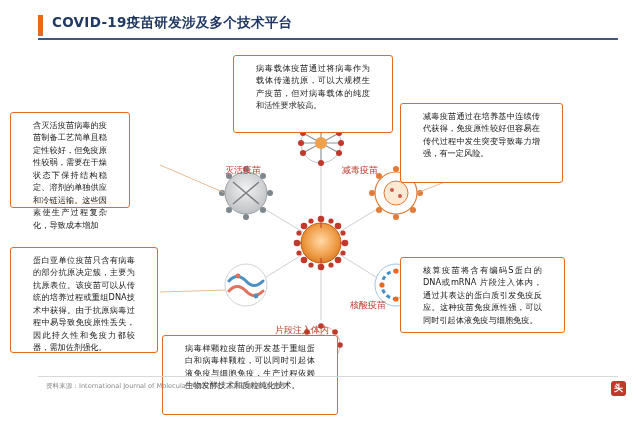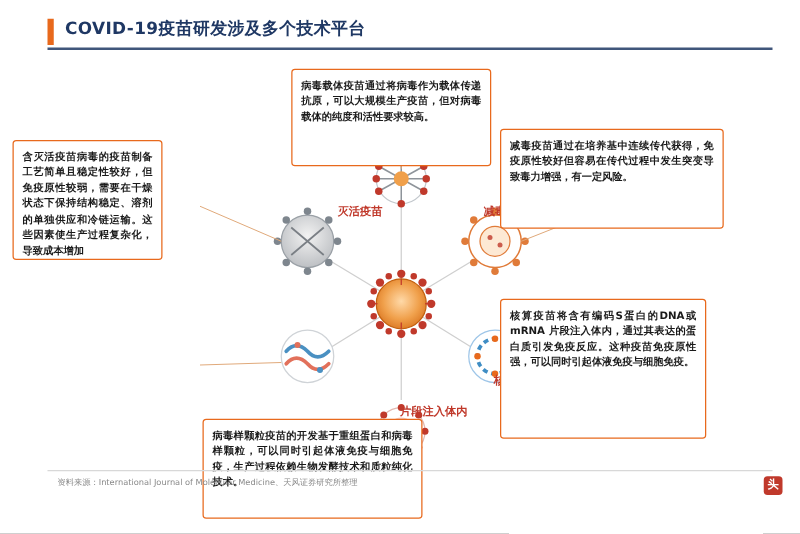--- a/index.html
+++ b/index.html
@@ -30,37 +30,36 @@
   }
   
   .callout{
     position:absolute;
     border:1px solid #e8691c;
     border-radius:3px;
     background:#ffffff;
     color:#1a1a1a;
     font-size:8.2px;
     line-height:1.52;
-    padding:6px 7px;
+    padding:6px 22px;
     box-sizing:border-box;
     text-align:justify;
-    font-weight:bold;
   }
   #cal-inactivated{ left:10px;  top:112px; width:120px; height:96px;}
   #cal-viralvector{ left:233px; top:55px;  width:160px; height:78px;}
-  #cal-attenuated{ left:400px; top:103px; width:179px; height:80px;}
+  #cal-attenuated{ left:400px; top:103px; width:163px; height:80px;}
   #cal-subunit{    left:10px;  top:247px; width:148px; height:106px;}
-  #cal-nucleic{    left:400px; top:239px; width:165px; height:112px;}
+  #cal-nucleic{    left:400px; top:257px; width:165px; height:76px;}
   #cal-vlp{        left:162px; top:335px; width:176px; height:80px;}
 
   
   .ring-label{
     position:absolute;
-    font-size:9px;font-weight:bold;color:#c0392b;
-    text-align:center;line-height:1.25;white-space:nowrap;margin-left:45px;
+    font-size:9px;font-weight:normal;color:#c0392b;
+    text-align:center;line-height:1.25;white-space:nowrap;
   }
   #lbl-viralvector{ left:288px; top:120px; color:#c0392b;}
   #lbl-inactivated{ left:225px; top:165px;}
   #lbl-attenuated{  left:342px; top:165px;}
   #lbl-subunit{     left:216px; top:295px; white-space:normal;width:58px;}
   #lbl-nucleic{     left:350px; top:300px;}
   #lbl-vlp{         left:275px; top:325px;}
 
   
   #source{
@@ -247,20 +246,21 @@
 
   <div class="ring-label" id="lbl-viralvector">病毒载体疫苗</div>
   <div class="ring-label" id="lbl-inactivated">灭活疫苗</div>
   <div class="ring-label" id="lbl-attenuated">减毒疫苗</div>
   <div class="ring-label" id="lbl-nucleic">核酸疫苗</div>
   <div class="ring-label" id="lbl-vlp">片段注入体内</div>
 
   <div class="callout" id="cal-inactivated">含灭活疫苗病毒的疫苗制备工艺简单且稳定性较好，但免疫原性较弱，需要在干燥状态下保持结构稳定、溶剂的单独供应和冷链运输。这些因素使生产过程复杂化，导致成本增加</div>
   <div class="callout" id="cal-viralvector">病毒载体疫苗通过将病毒作为载体传递抗原，可以大规模生产疫苗，但对病毒载体的纯度和活性要求较高。</div>
   <div class="callout" id="cal-attenuated">减毒疫苗通过在培养基中连续传代获得，免疫原性较好但容易在传代过程中发生突变导致毒力增强，有一定风险。</div>
+  <div class="callout" id="cal-subunit">蛋白亚单位疫苗只含有病毒的部分抗原决定簇，主要为抗原表位。该疫苗可以从传统的培养过程或重组DNA技术中获得。由于抗原病毒过程中易导致免疫原性丢失，因此持久性和免疫力都较器，需加佐剂强化。</div>
   <div class="callout" id="cal-nucleic">核算疫苗将含有编码S蛋白的DNA或mRNA 片段注入体内，通过其表达的蛋白质引发免疫反应。这种疫苗免疫原性强，可以同时引起体液免疫与细胞免疫。</div>
   <div class="callout" id="cal-vlp">病毒样颗粒疫苗的开发基于重组蛋白和病毒样颗粒，可以同时引起体液免疫与细胞免疫，生产过程依赖生物发酵技术和质粒纯化技术。</div>
 
   <div id="footer-rule"></div>
   <div id="source">资料来源：International Journal of Molecular Medicine、天风证券研究所整理</div>
   <div id="brand">
     <span id="brand-mark">头条</span>
   </div>
 
 </div>

